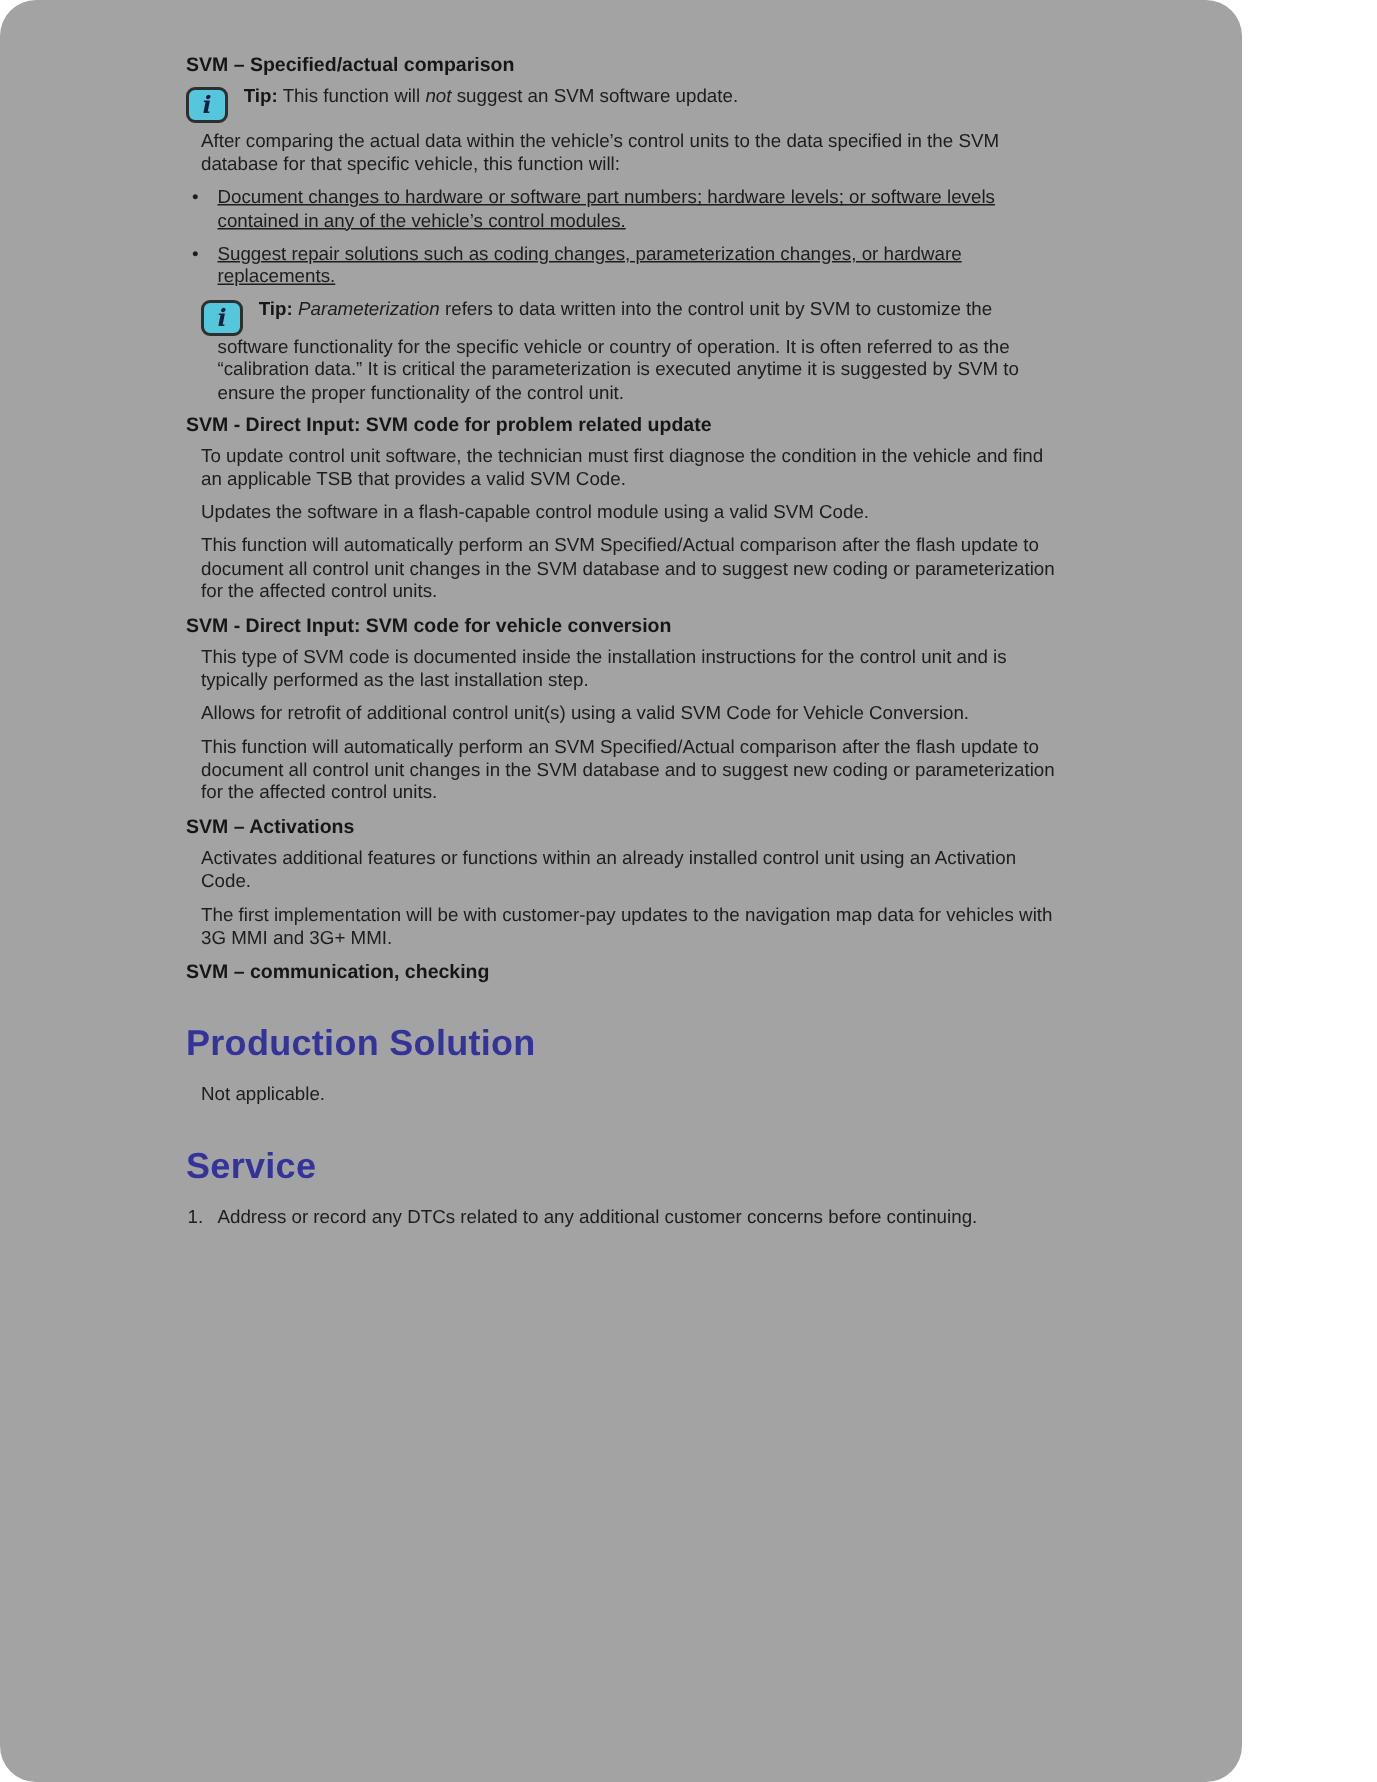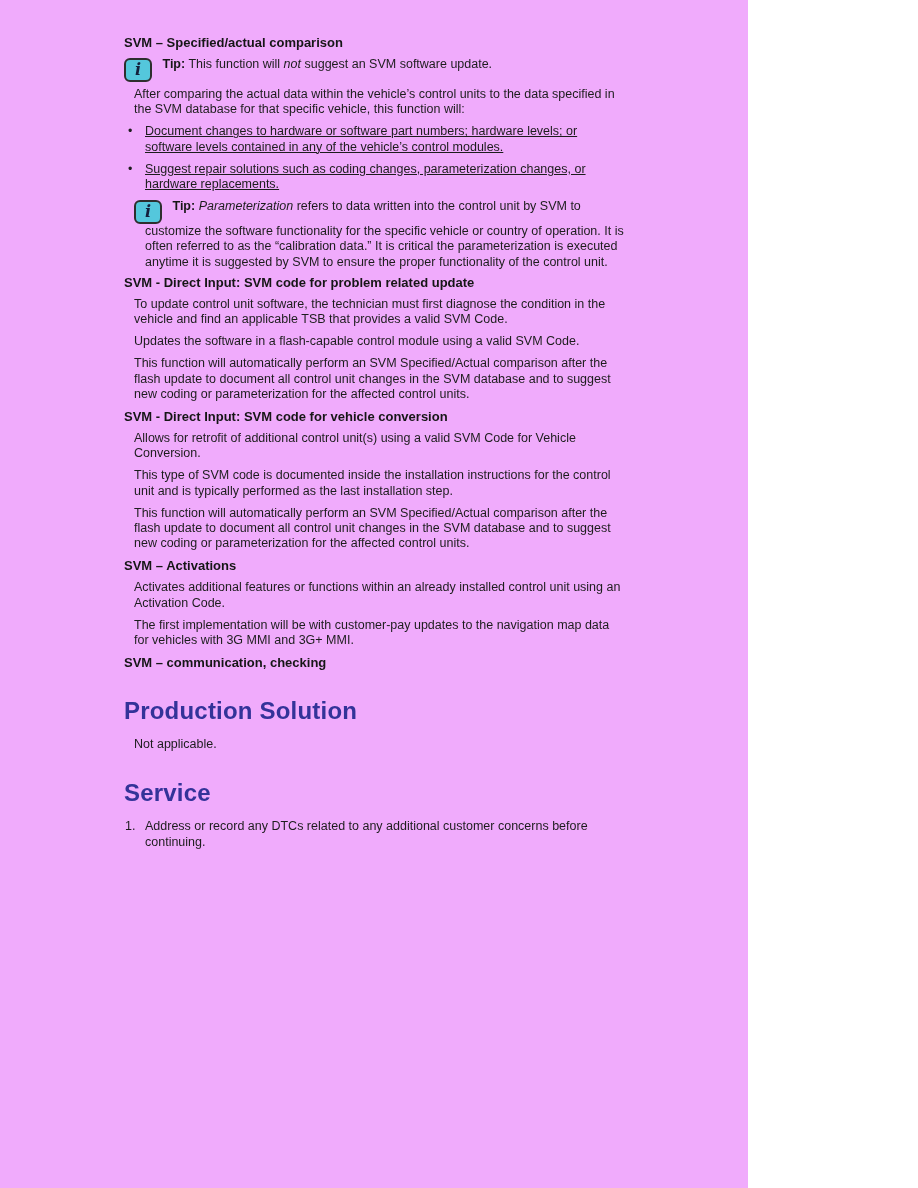--- a/index.html
+++ b/index.html
@@ -2,26 +2,27 @@
 <html><head>
 <meta charset="utf-8">
 <style>
   html, body {
     margin: 0;
     padding: 0;
     background: #ffffff;
   }
   .page {
     position: relative;
-    width: 748px;
+    width: 828px;
     height: 1188px;
-    background: #f0abfc;
+    background: #a3a3a3;
     overflow: hidden;
     font-family: "Liberation Sans", sans-serif;
     color: #1d1d1d;
+    border-radius: 24px;
   }
   .content {
     padding: 35px 122px 0 124px;
   }
   .h3 {
     font-size: 13px;
     line-height: 15px;
     font-weight: 700;
     margin: 0 0 7px 0;
     color: #161616;
@@ -135,23 +136,23 @@
     <h3 class="h3">SVM - Direct Input: SVM code for problem related update</h3>
 
     <p class="para">To update control unit software, the technician must first diagnose the condition in the vehicle and find an applicable TSB that provides a valid SVM Code.</p>
 
     <p class="para">Updates the software in a flash-capable control module using a valid SVM Code.</p>
 
     <p class="para">This function will automatically perform an SVM Specified/Actual comparison after the flash update to document all control unit changes in the SVM database and to suggest new coding or parameterization for the affected control units.</p>
 
     <h3 class="h3">SVM - Direct Input: SVM code for vehicle conversion</h3>
 
+    <p class="para">This type of SVM code is documented inside the installation instructions for the control unit and is typically performed as the last installation step.</p>
+
     <p class="para">Allows for retrofit of additional control unit(s) using a valid SVM Code for Vehicle Conversion.</p>
-
-    <p class="para">This type of SVM code is documented inside the installation instructions for the control unit and is typically performed as the last installation step.</p>
 
     <p class="para">This function will automatically perform an SVM Specified/Actual comparison after the flash update to document all control unit changes in the SVM database and to suggest new coding or parameterization for the affected control units.</p>
 
     <h3 class="h3">SVM – Activations</h3>
 
     <p class="para">Activates additional features or functions within an already installed control unit using an Activation Code.</p>
 
     <p class="para">The first implementation will be with customer-pay updates to the navigation map data for vehicles with 3G MMI and 3G+ MMI.</p>
 
     <h3 class="h3">SVM – communication, checking</h3>

